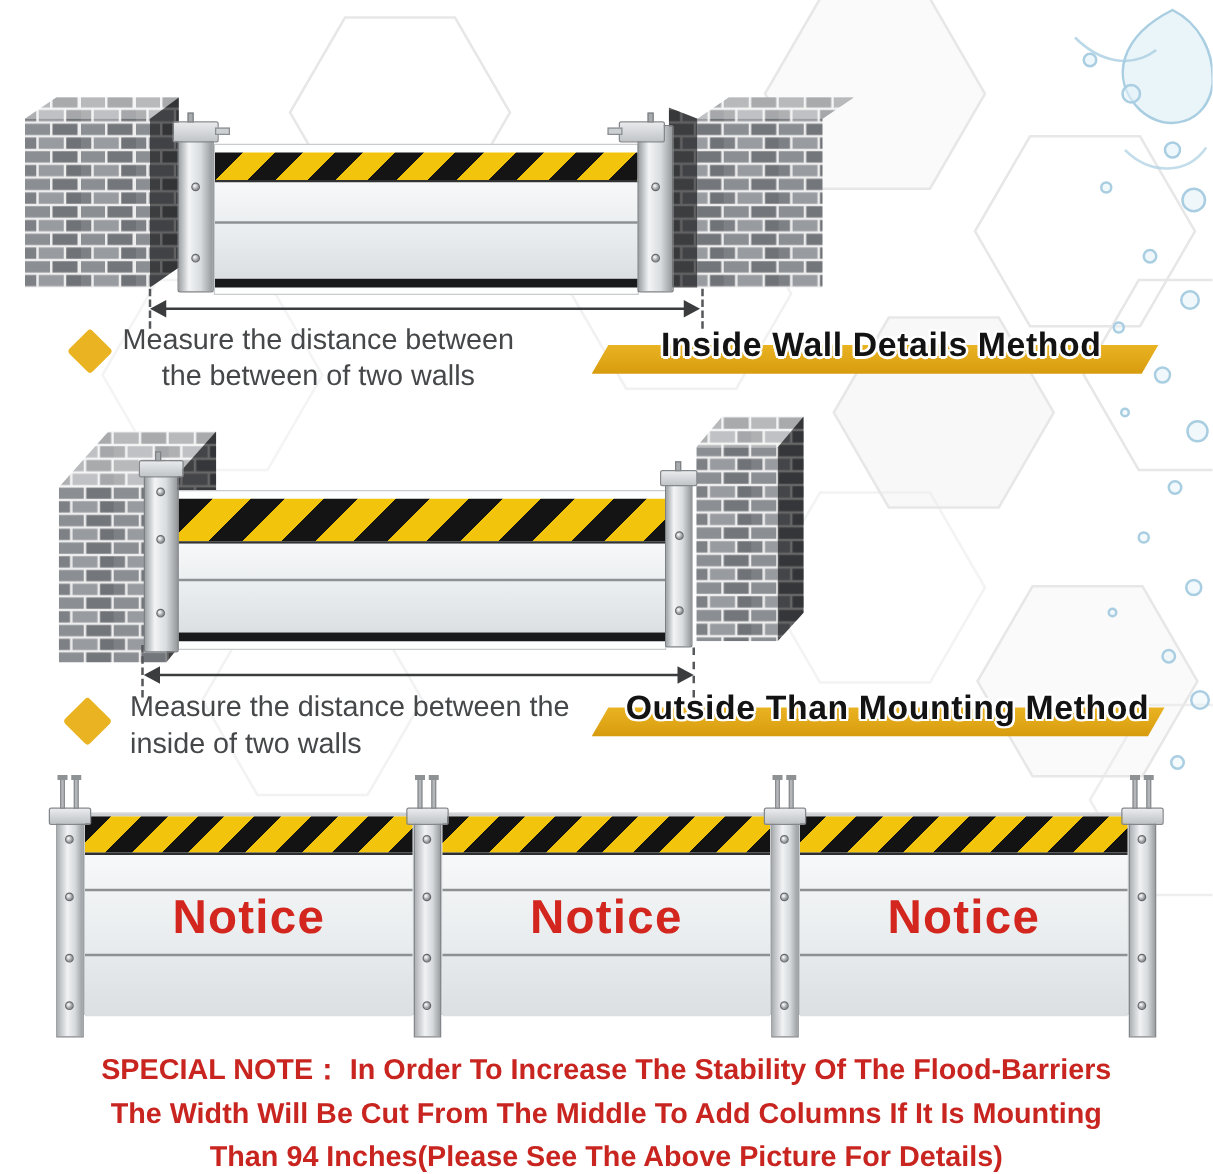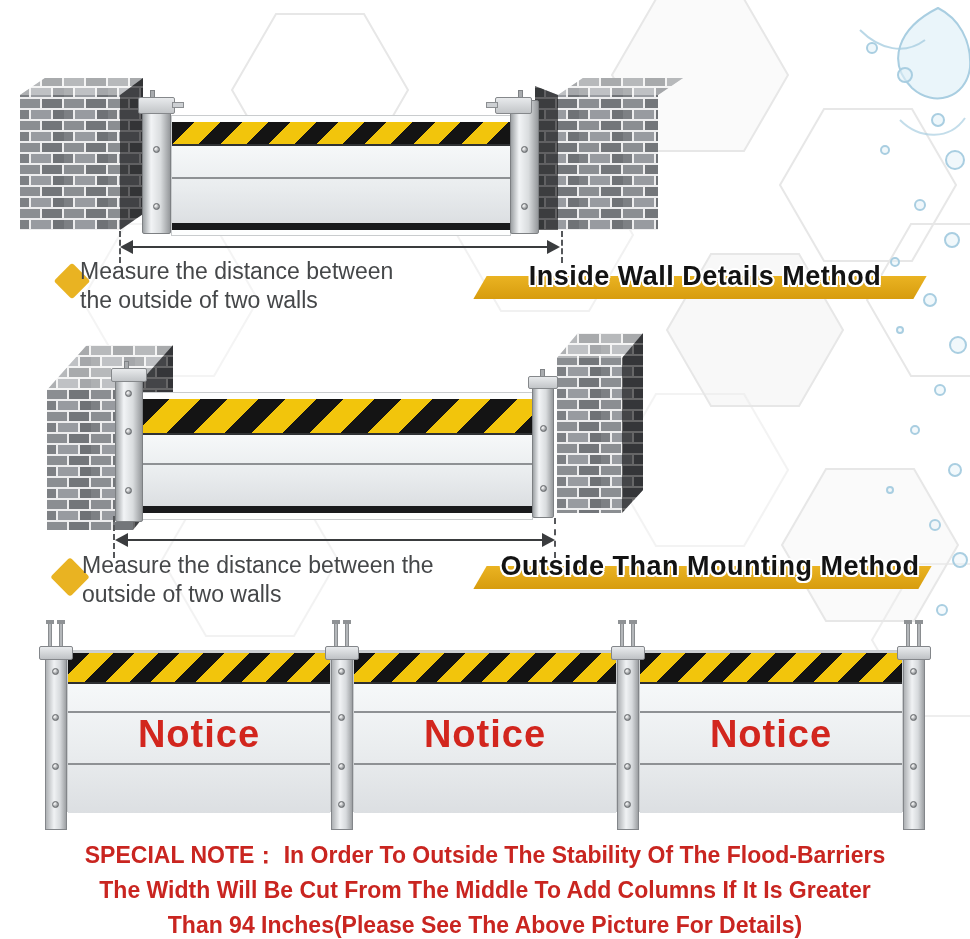--- a/index.html
+++ b/index.html
@@ -179,23 +179,23 @@
     <div class="screw" style="left:521px; top:146px;"></div>
     <div class="screw" style="left:521px; top:203px;"></div>
 
     <div class="dash-v" style="left:119px; top:231px; height:32px;"></div>
     <div class="dash-v" style="left:561px; top:231px; height:32px;"></div>
     <div class="arrow-line" style="left:131px; top:246px; width:418px;"></div>
     <div class="arrow-head left" style="left:120px; top:240px;"></div>
     <div class="arrow-head right" style="left:547px; top:240px;"></div>
 
     <div class="diamond" style="left:59px; top:268px; width:26px; height:26px;"></div>
-    <div class="caption" style="left:80px; top:257px;">
+    <div class="caption" style="left:98px; top:257px;text-align:center;">
       <span style="display:block">Measure the distance between</span>
-      <span style="display:block">the outside of two walls</span>
+      <span style="display:block">the between of two walls</span>
     </div>
     <div class="banner-band" style="left:480px; top:276px; width:440px;"></div>
     <div class="banner-text" style="left:470px; top:261px; width:470px;">Inside Wall Details Method</div>
   </div>
 
   <div>
 
     <svg class="abs z1" style="left:47px; top:345px;" width="126" height="185" viewBox="0 0 126 185">
       <defs>
         <pattern id="bk3" width="44" height="22" patternUnits="userSpaceOnUse">
@@ -252,23 +252,23 @@
     <div class="screw" style="left:540px; top:425px;"></div>
     <div class="screw" style="left:540px; top:485px;"></div>
 
     <div class="dash-v" style="left:113px; top:516px; height:42px;"></div>
     <div class="dash-v" style="left:554px; top:518px; height:40px;"></div>
     <div class="arrow-line" style="left:126px; top:539px; width:418px;"></div>
     <div class="arrow-head left" style="left:115px; top:533px;"></div>
     <div class="arrow-head right" style="left:542px; top:533px;"></div>
 
     <div class="diamond" style="left:56px; top:563px; width:28px; height:28px;"></div>
-    <div class="caption" style="left:82px; top:551px;">
+    <div class="caption" style="left:104px; top:551px;">
       <span style="display:block">Measure the distance between the</span>
-      <span style="display:block">outside of two walls</span>
+      <span style="display:block">inside of two walls</span>
     </div>
     <div class="banner-band" style="left:480px; top:566px; width:445px;"></div>
     <div class="banner-text" style="left:470px; top:551px; width:480px;">Outside Than Mounting Method</div>
   </div>
 
   <div>
 
     <div class="panel" style="left:67px; top:650px; width:264px; height:162px;">
       <div class="hazard md" style="top:0; height:33px;"></div>
       <div class="boards" style="top:33px; height:129px;"></div>
@@ -330,18 +330,18 @@
     <div class="stud-cap" style="left:915px; top:620px;"></div>
     <div class="post" style="left:903px; top:648px; width:22px; height:182px;"></div>
     <div class="flange" style="left:897px; top:646px; width:34px; height:14px;"></div>
     <div class="screw" style="left:910px; top:668px;"></div>
     <div class="screw" style="left:910px; top:714px;"></div>
     <div class="screw" style="left:910px; top:763px;"></div>
     <div class="screw" style="left:910px; top:801px;"></div>
   </div>
 
   <div class="special-note">
-    <div>SPECIAL NOTE：  In Order To Outside The Stability Of The Flood-Barriers</div>
-    <div>The Width Will Be Cut From The Middle To Add Columns If It Is Greater</div>
+    <div>SPECIAL NOTE：  In Order To Increase The Stability Of The Flood-Barriers</div>
+    <div>The Width Will Be Cut From The Middle To Add Columns If It Is Mounting</div>
     <div>Than 94 Inches(Please See The Above Picture For Details)</div>
   </div>
 
 </div>
 
 </body></html>

